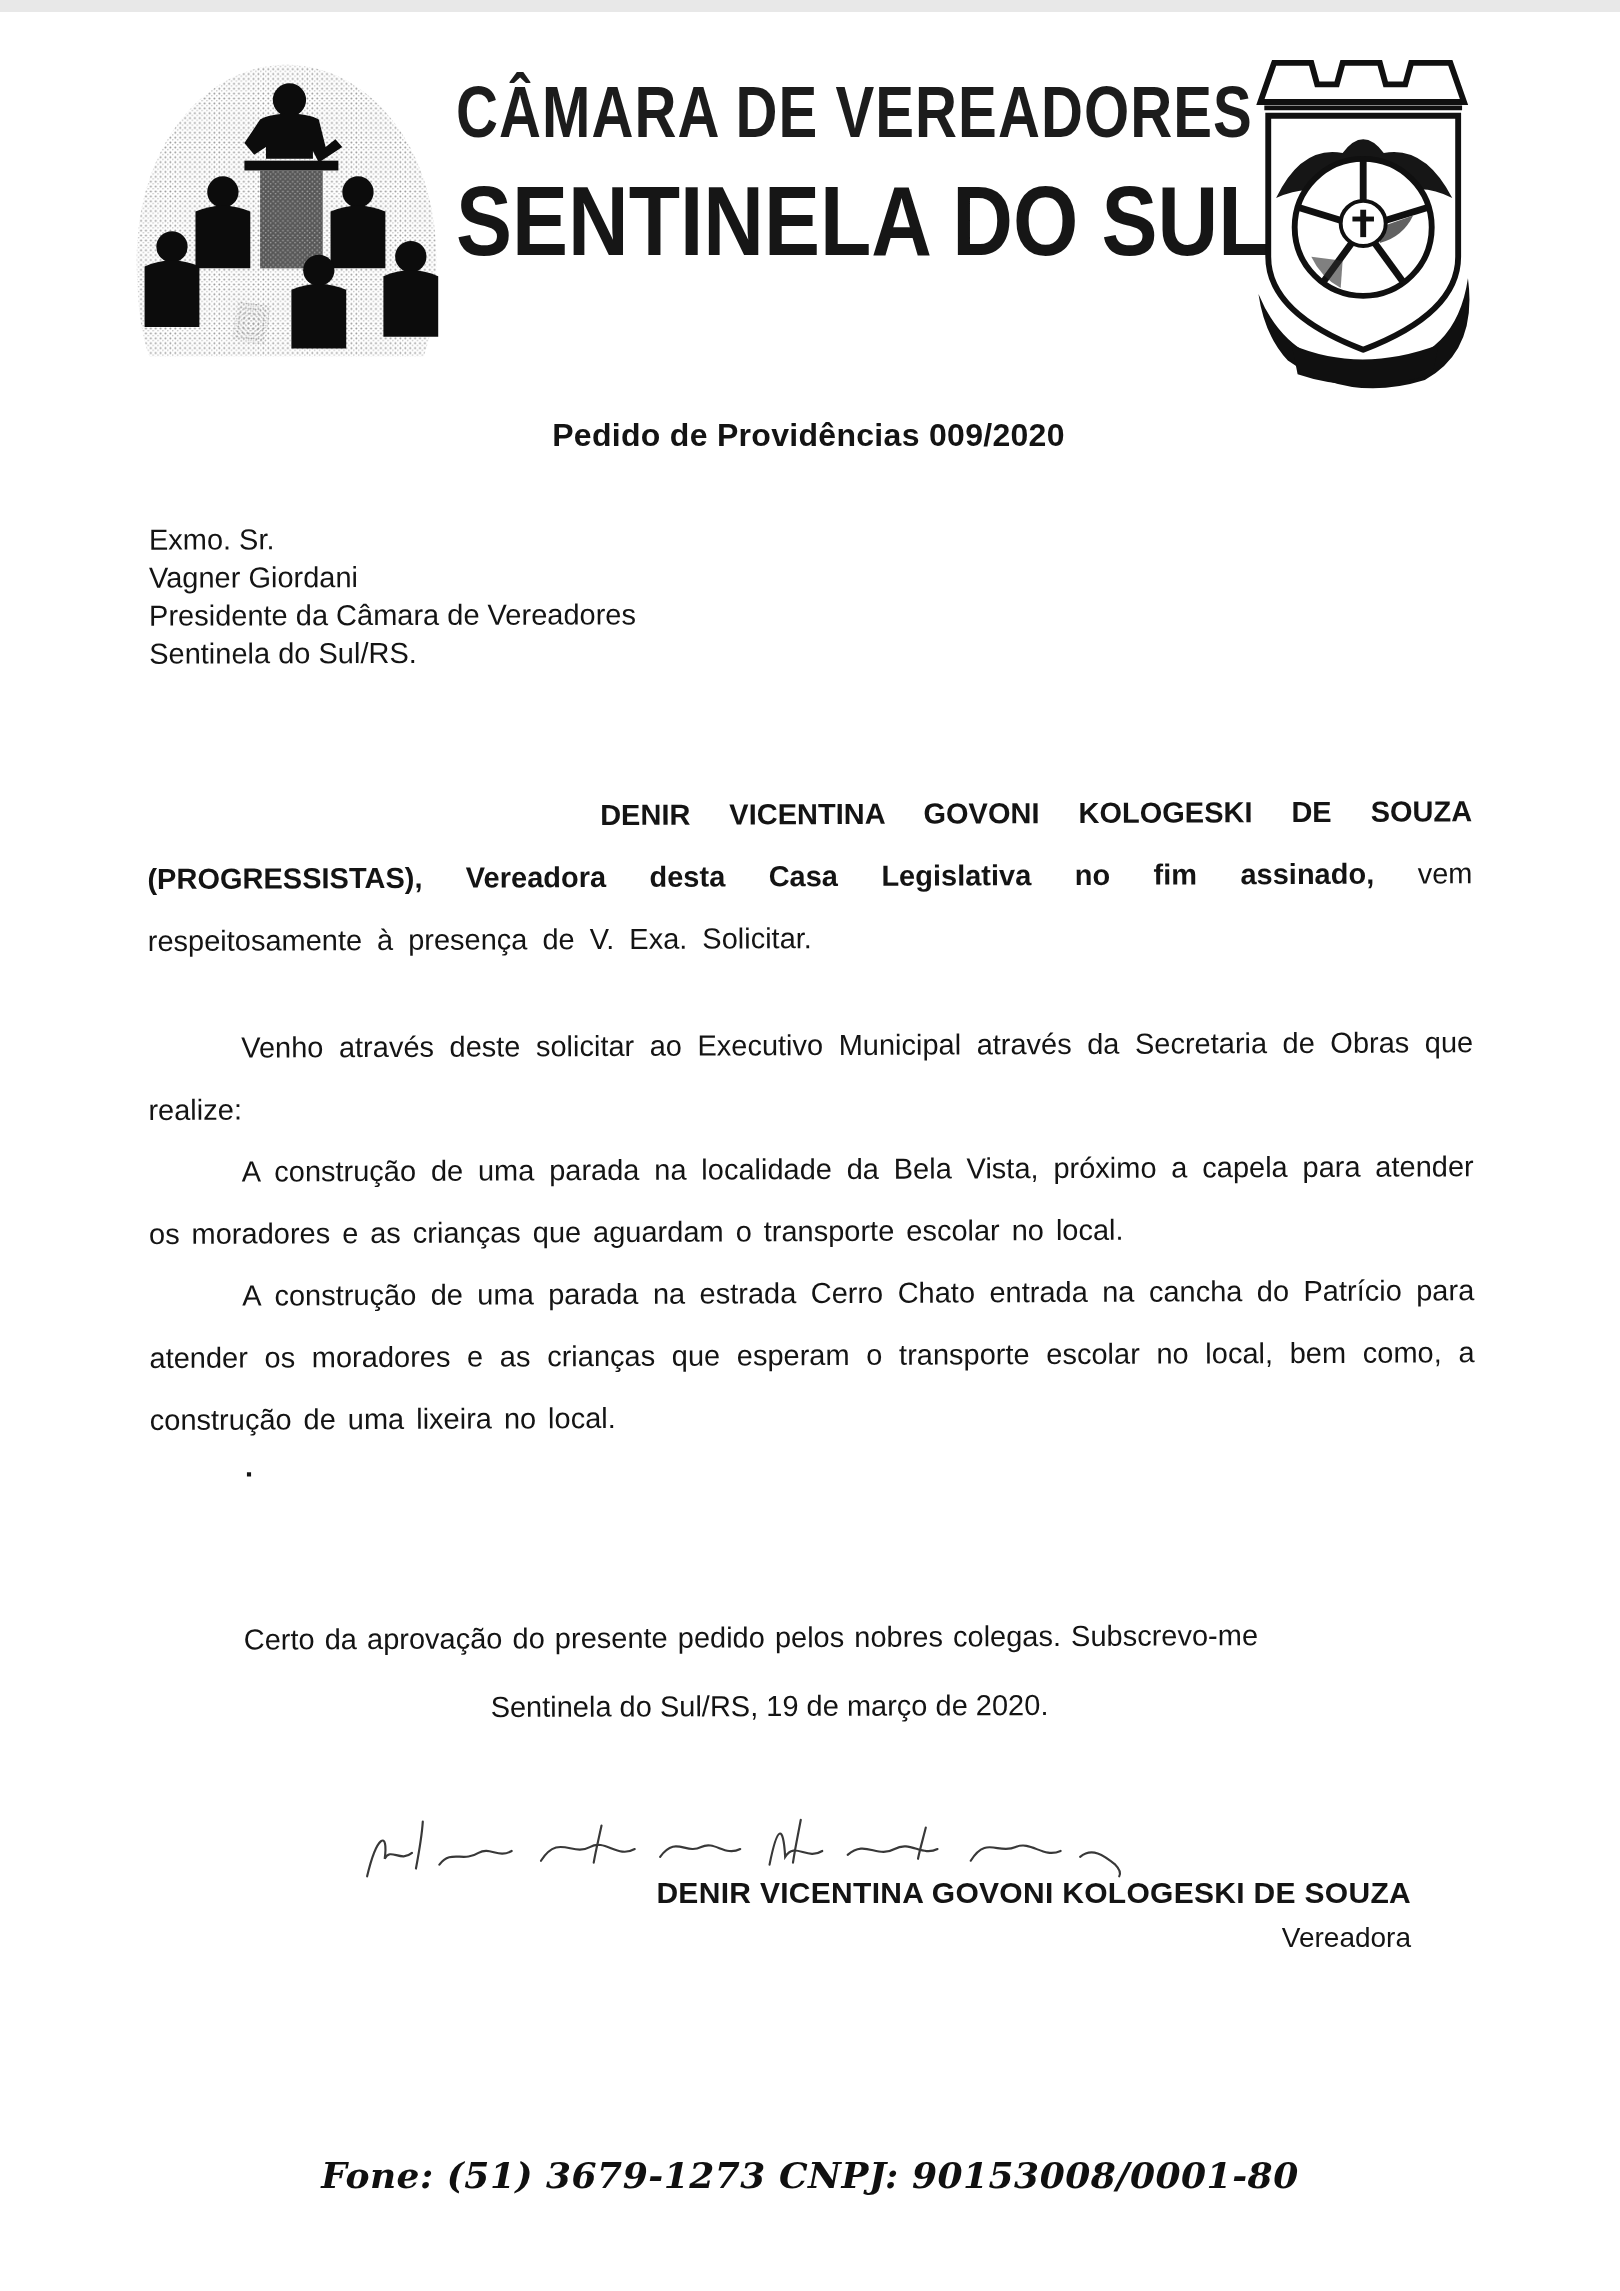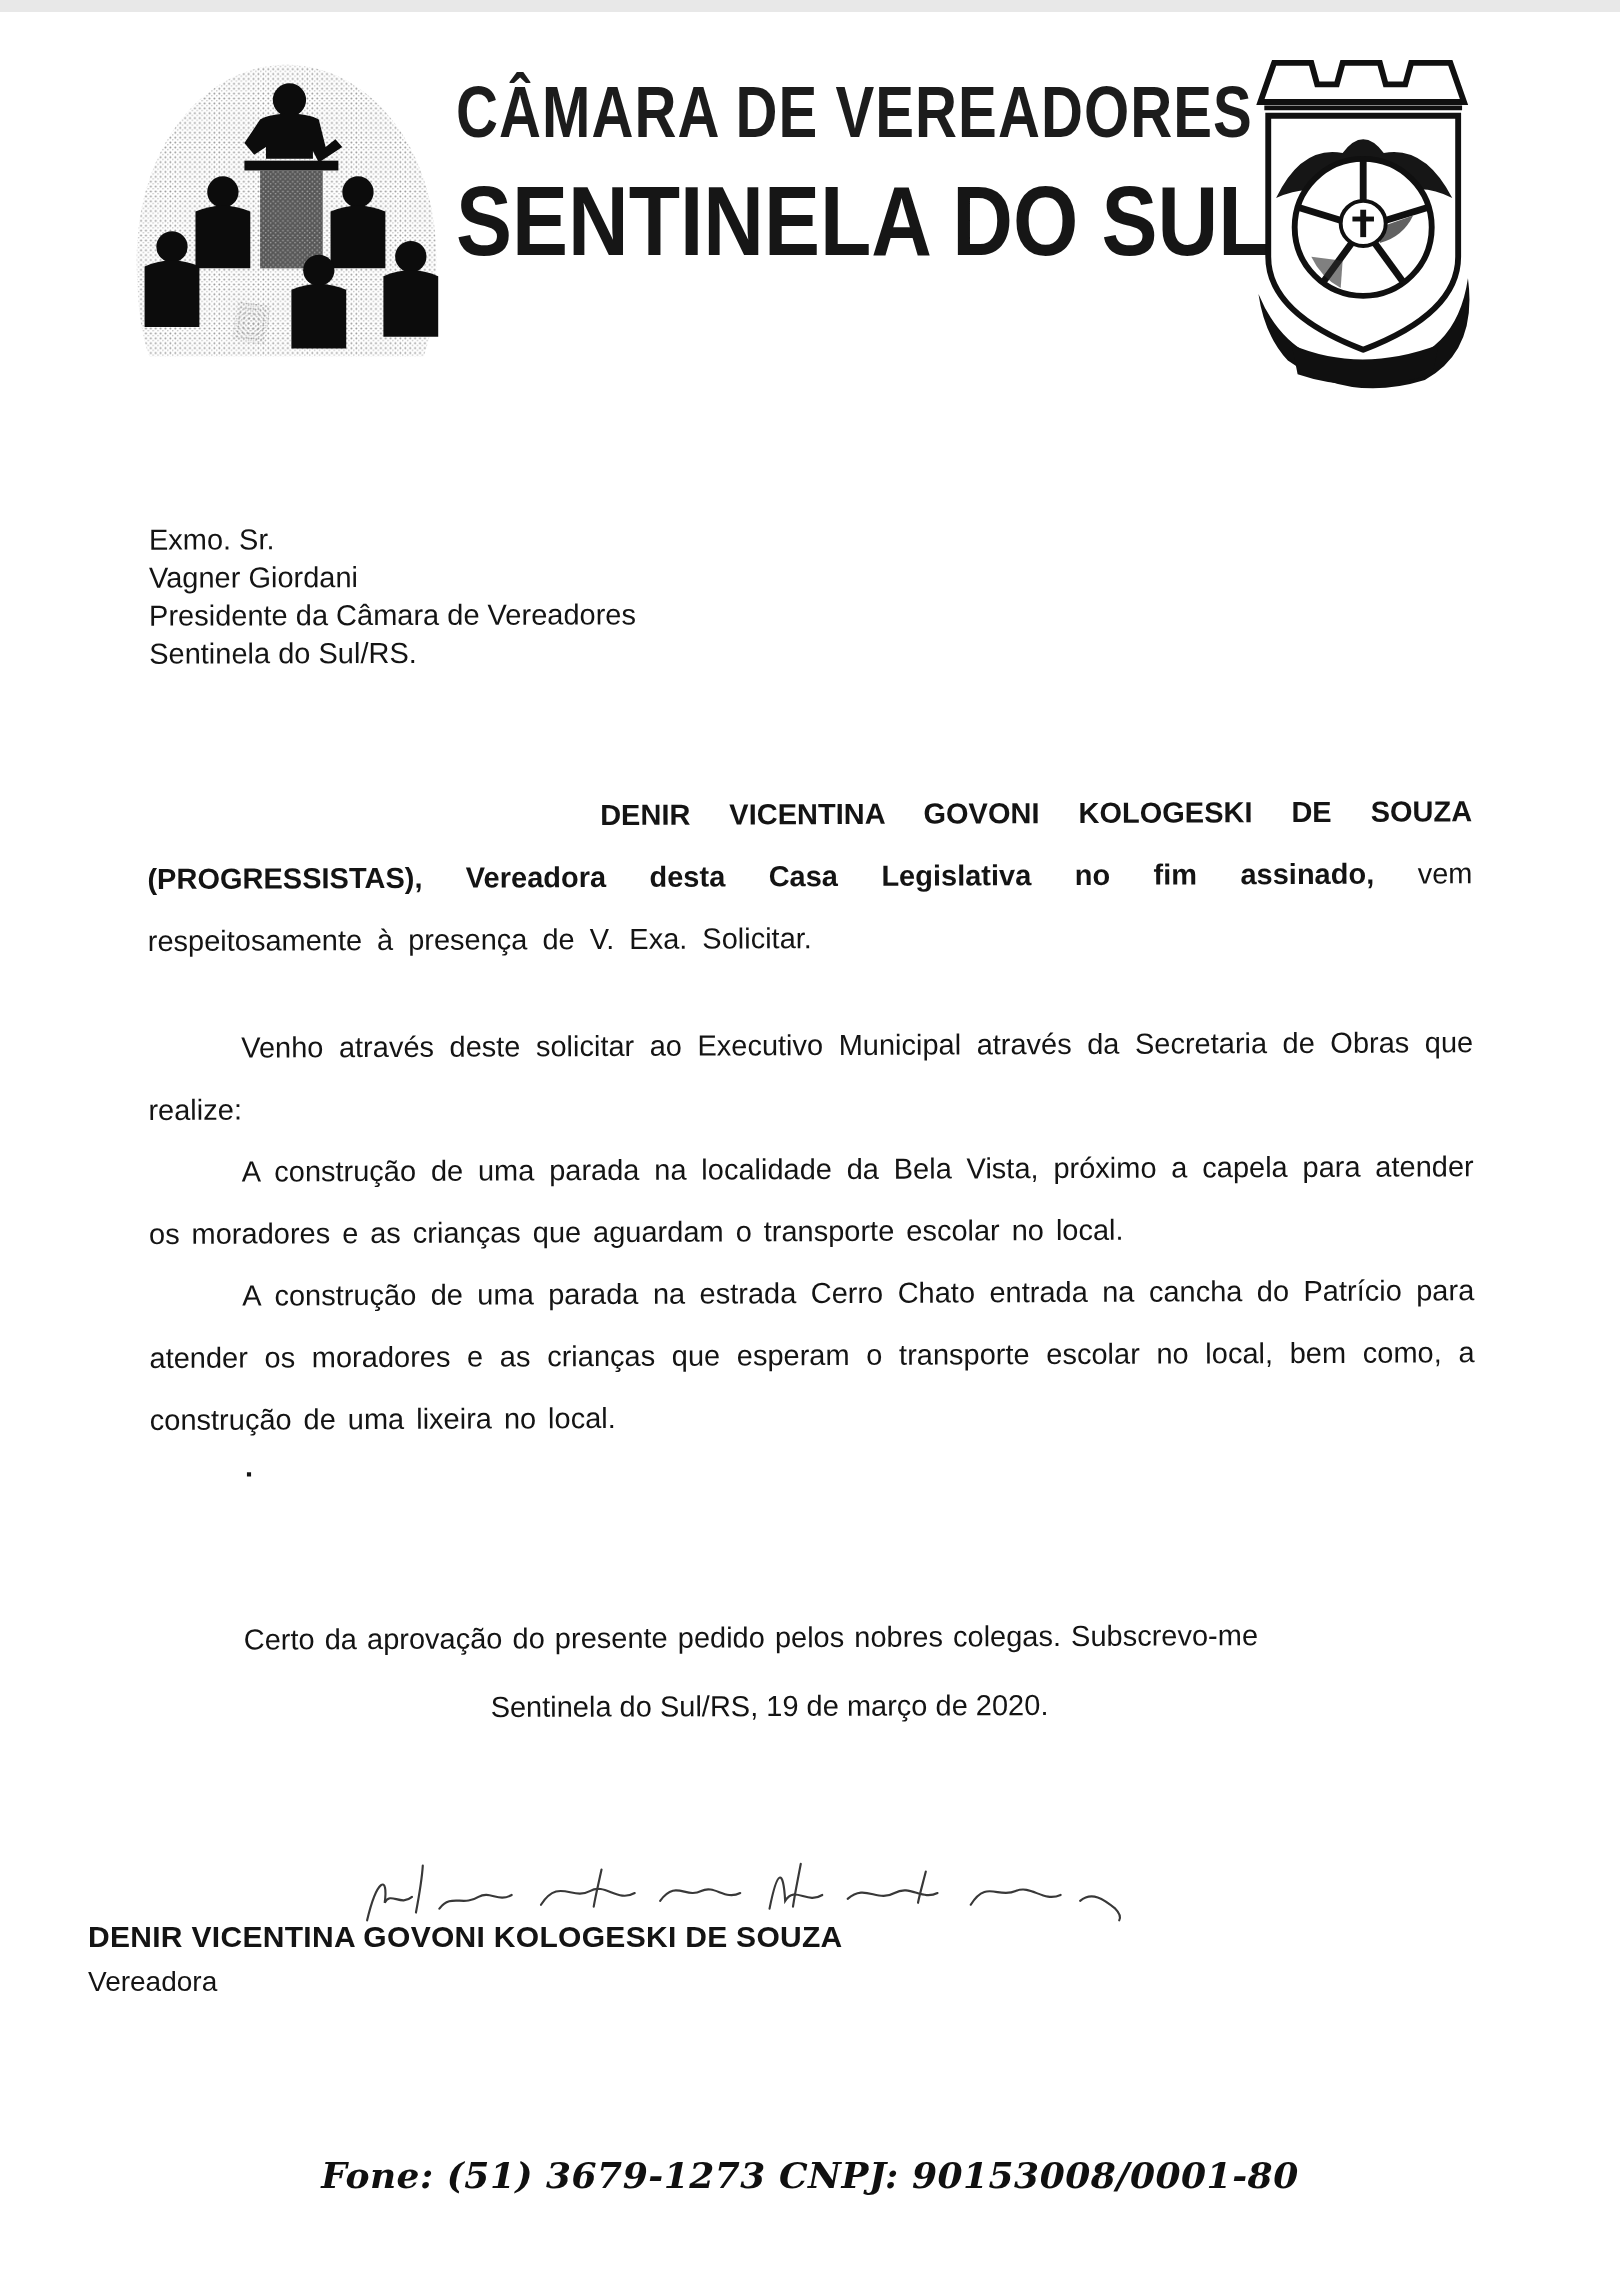--- a/index.html
+++ b/index.html
@@ -49,21 +49,21 @@
     font-size:29px;line-height:29px;height:31px;margin-top:2px;padding-left:95px;
     text-align:left;font-weight:bold;
   }
   p.closing{text-indent:93px;margin-top:125px;word-spacing:2px;text-align:left;}
   
   .dateline{
     position:absolute;top:1678px;left:108px;width:1323px;
     font-size:29px;text-align:center;transform:rotate(-0.2deg);
   }
   
-  .sigblock{position:absolute;top:1840px;left:88px;width:1323px;text-align:left;}
+  .sigblock{position:absolute;top:1796px;left:88px;width:1323px;text-align:right;}
   .sig-scribble{display:block;margin:0 auto -15.7px auto;}
   .sig-name{font-weight:bold;font-size:30px;letter-spacing:0.3px;white-space:nowrap;}
   .sig-role{font-size:28px;margin-top:11.8px;}
   
   .footer{
     position:absolute;top:2135px;left:0;width:1620px;text-align:center;
     font-family:"DejaVu Serif", serif;font-style:italic;font-weight:bold;
     color:#101010;
   }
   .footer-line1{font-size:36px;line-height:57px;letter-spacing:0.5px;}
@@ -139,20 +139,21 @@
         <circle cx="133" cy="176" r="23" fill="#ffffff" stroke="#101010" stroke-width="4"></circle>
         <rect x="130" y="162" width="6" height="28" fill="#101010"></rect>
         <rect x="122" y="169" width="22" height="5" fill="#101010"></rect>
 
         <path d="M26,248 Q60,330 150,322 Q228,314 240,232 Q250,306 196,336 Q118,360 56,316 Q32,290 26,248 Z" fill="#101010"></path>
         <path d="M60,300 Q130,330 210,300 L204,330 Q130,352 66,330 Z" fill="#101010"></path>
       </svg>
     </div>
   </div>
 
+  <div class="doc-title">Pedido de Providências 009/2020</div>
 
   <div class="address">
     <div>Exmo. Sr.</div>
     <div>Vagner Giordani</div>
     <div>Presidente da Câmara de Vereadores</div>
     <div>Sentinela do Sul/RS.</div>
   </div>
 
   <div class="bodycol">
     <p class="intro"><b>DENIR VICENTINA GOVONI KOLOGESKI DE SOUZA (PROGRESSISTAS), Vereadora desta Casa Legislativa no fim assinado,</b><span> vem respeitosamente à presença de V. Exa. Solicitar.</span></p>

